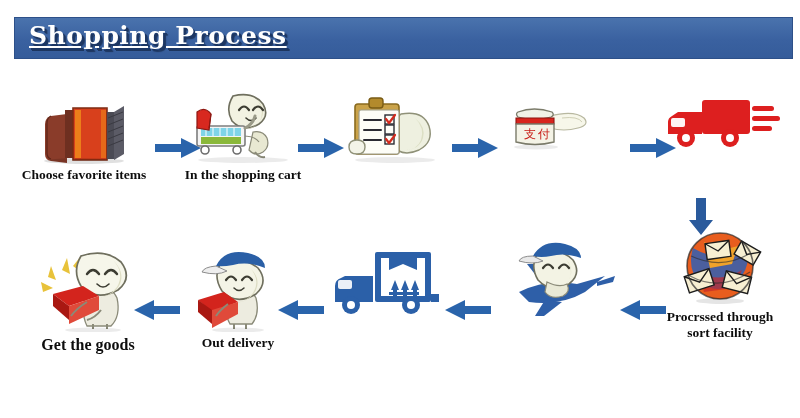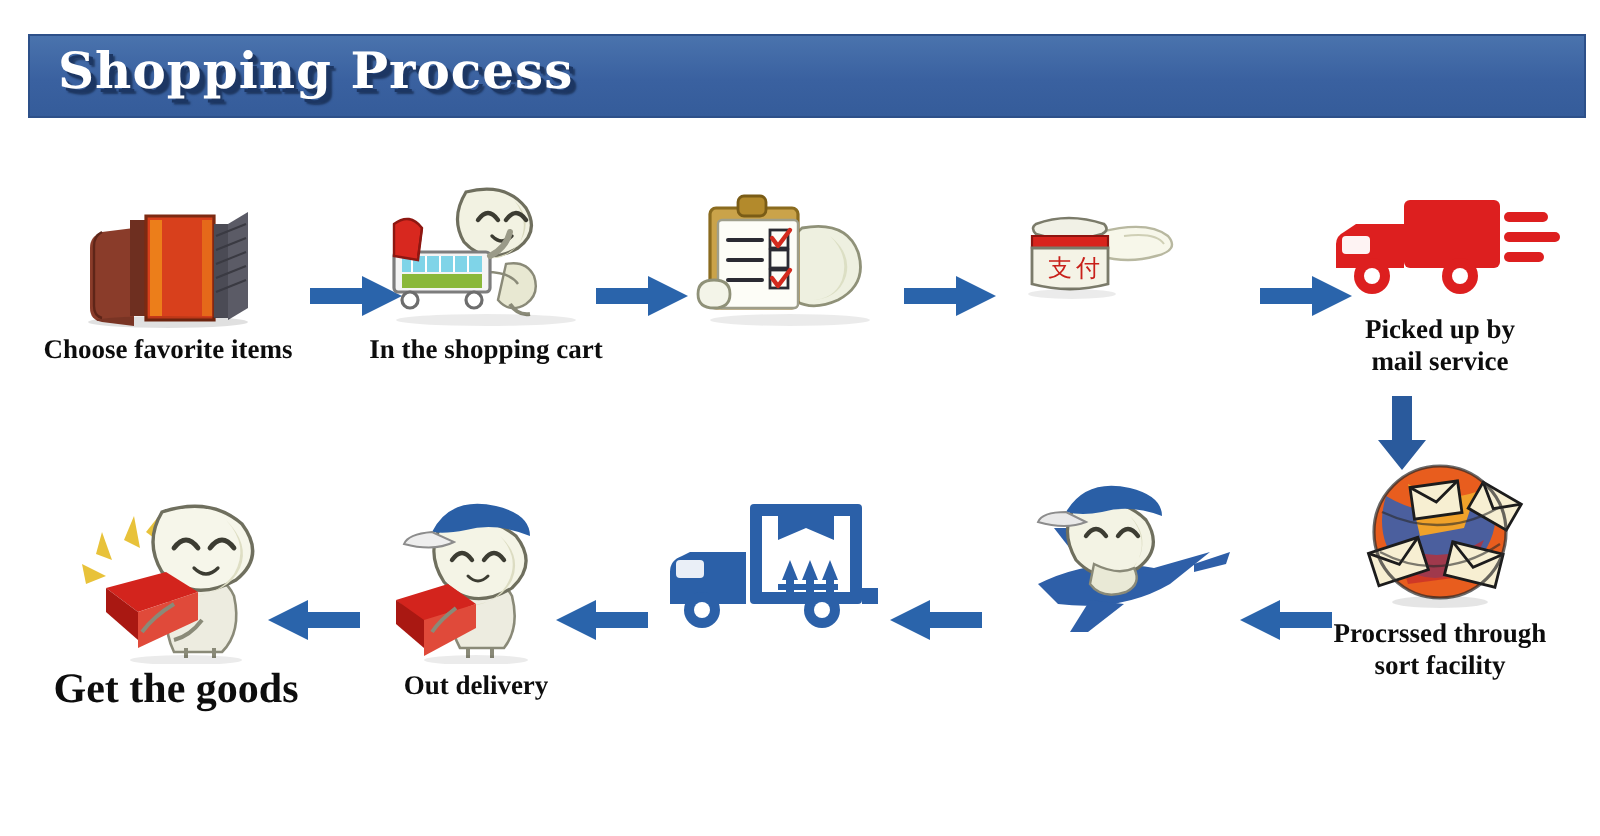--- a/index.html
+++ b/index.html
@@ -31,20 +31,21 @@
     position: absolute;
     left: 14px;
     top: 3px;
     font-family: "DejaVu Serif", "Liberation Serif", serif;
     font-weight: bold;
     font-size: 25px;
     letter-spacing: 0.5px;
     color: #ffffff;
     text-shadow: 2px 2px 0 #1c3663, 3px 3px 1px rgba(10,22,45,0.55);
     white-space: nowrap;
+    text-decoration: underline;
   }
 
   
   .step {
     position: absolute;
     text-align: center;
     box-sizing: border-box;
   }
   .step-icon {
     height: 66px;
@@ -55,21 +56,21 @@
   .step-label {
     font-family: "Liberation Serif", "DejaVu Serif", serif;
     font-size: 13.5px;
     line-height: 15.5px;
     font-weight: 600;
     color: #0d0d0d;
     margin-top: 3px;
     white-space: pre-line;
   }
   .step-label.big {
-    font-size: 21px;
+    font-size: 16px;
     line-height: 19px;
   }
 
   
   .arrow {
     position: absolute;
   }
   .arrow svg { display: block; }
 </style>
 </head>
@@ -232,22 +233,20 @@
         <rect x="92" y="14" width="22" height="5" rx="2.5"></rect>
         <rect x="92" y="24" width="28" height="5" rx="2.5"></rect>
         <rect x="92" y="34" width="20" height="5" rx="2.5"></rect>
       </g>
       <circle cx="26" cy="46" r="9" fill="#dd1f1f"></circle>
       <circle cx="26" cy="46" r="4" fill="#ffffff"></circle>
       <circle cx="70" cy="46" r="9" fill="#dd1f1f"></circle>
       <circle cx="70" cy="46" r="4" fill="#ffffff"></circle>
     </svg>
   </div>
-  <div class="step-label">Picked up by
-mail service</div>
 </div>
 
 <div class="arrow" style="left:688px; top:198px;">
   <svg width="26" height="38" viewBox="0 0 26 38">
     <path d="M8 0 h10 v22 h7 l-12 15 -12 -15 h7 z" fill="#2a5a9c"></path>
   </svg>
 </div>
 
 <div class="step" style="left:645px; top:224px; width:150px;">
   <div class="step-icon" style="height:82px;">

